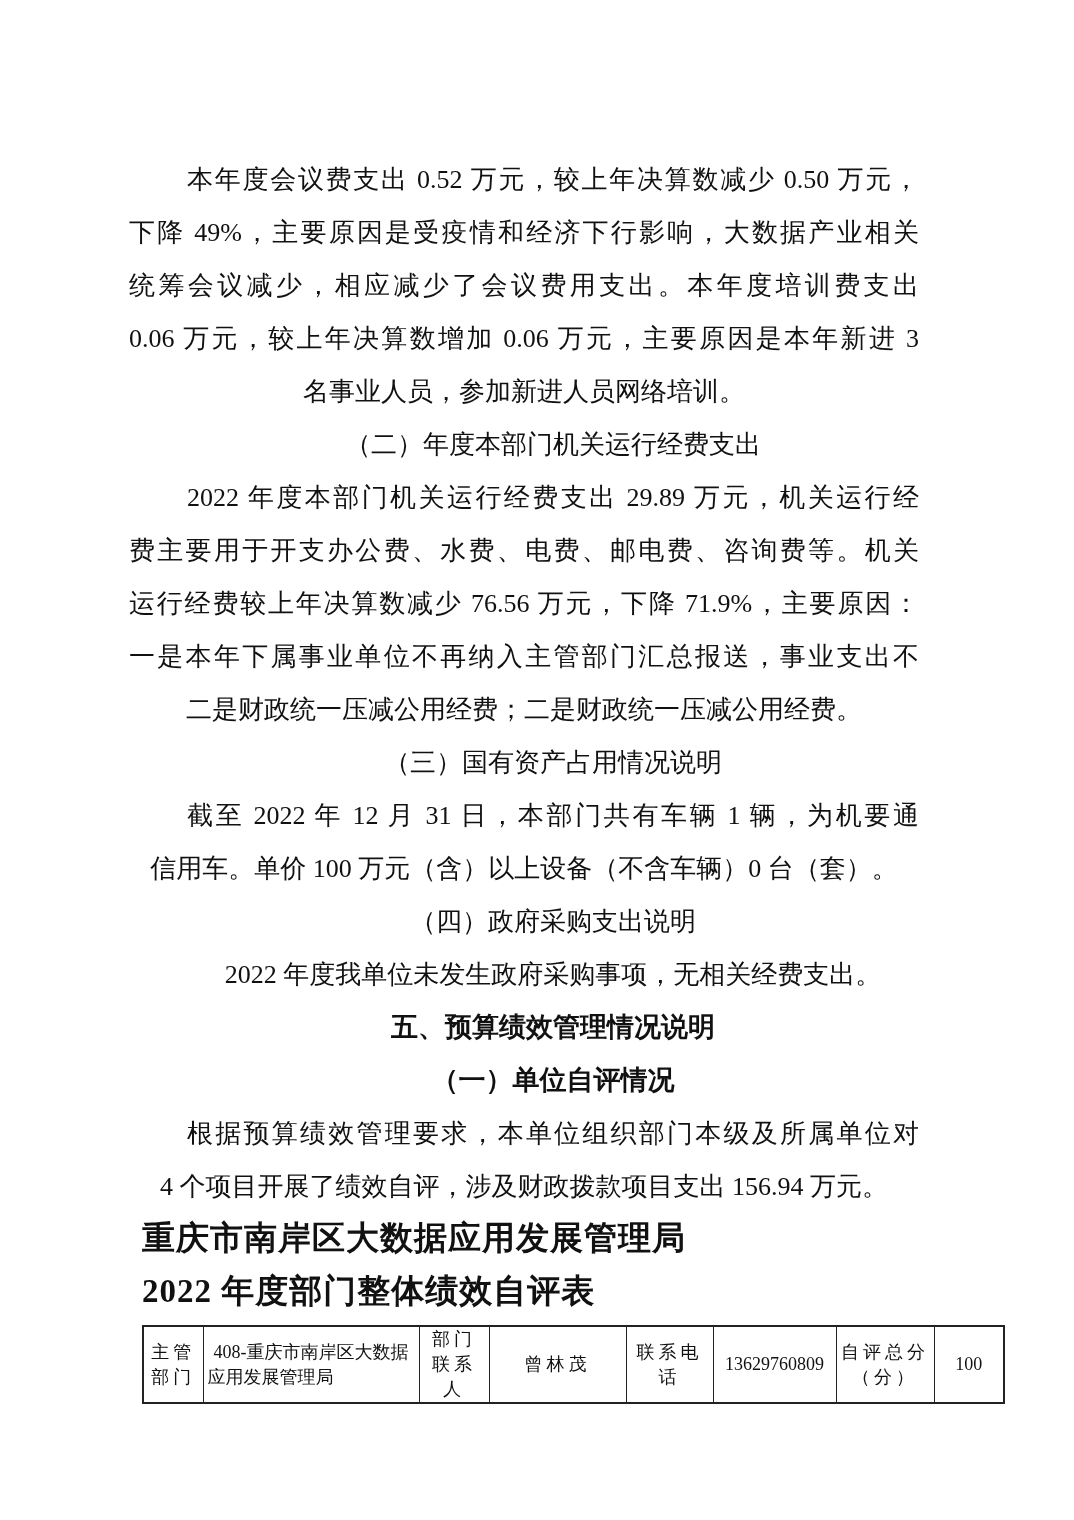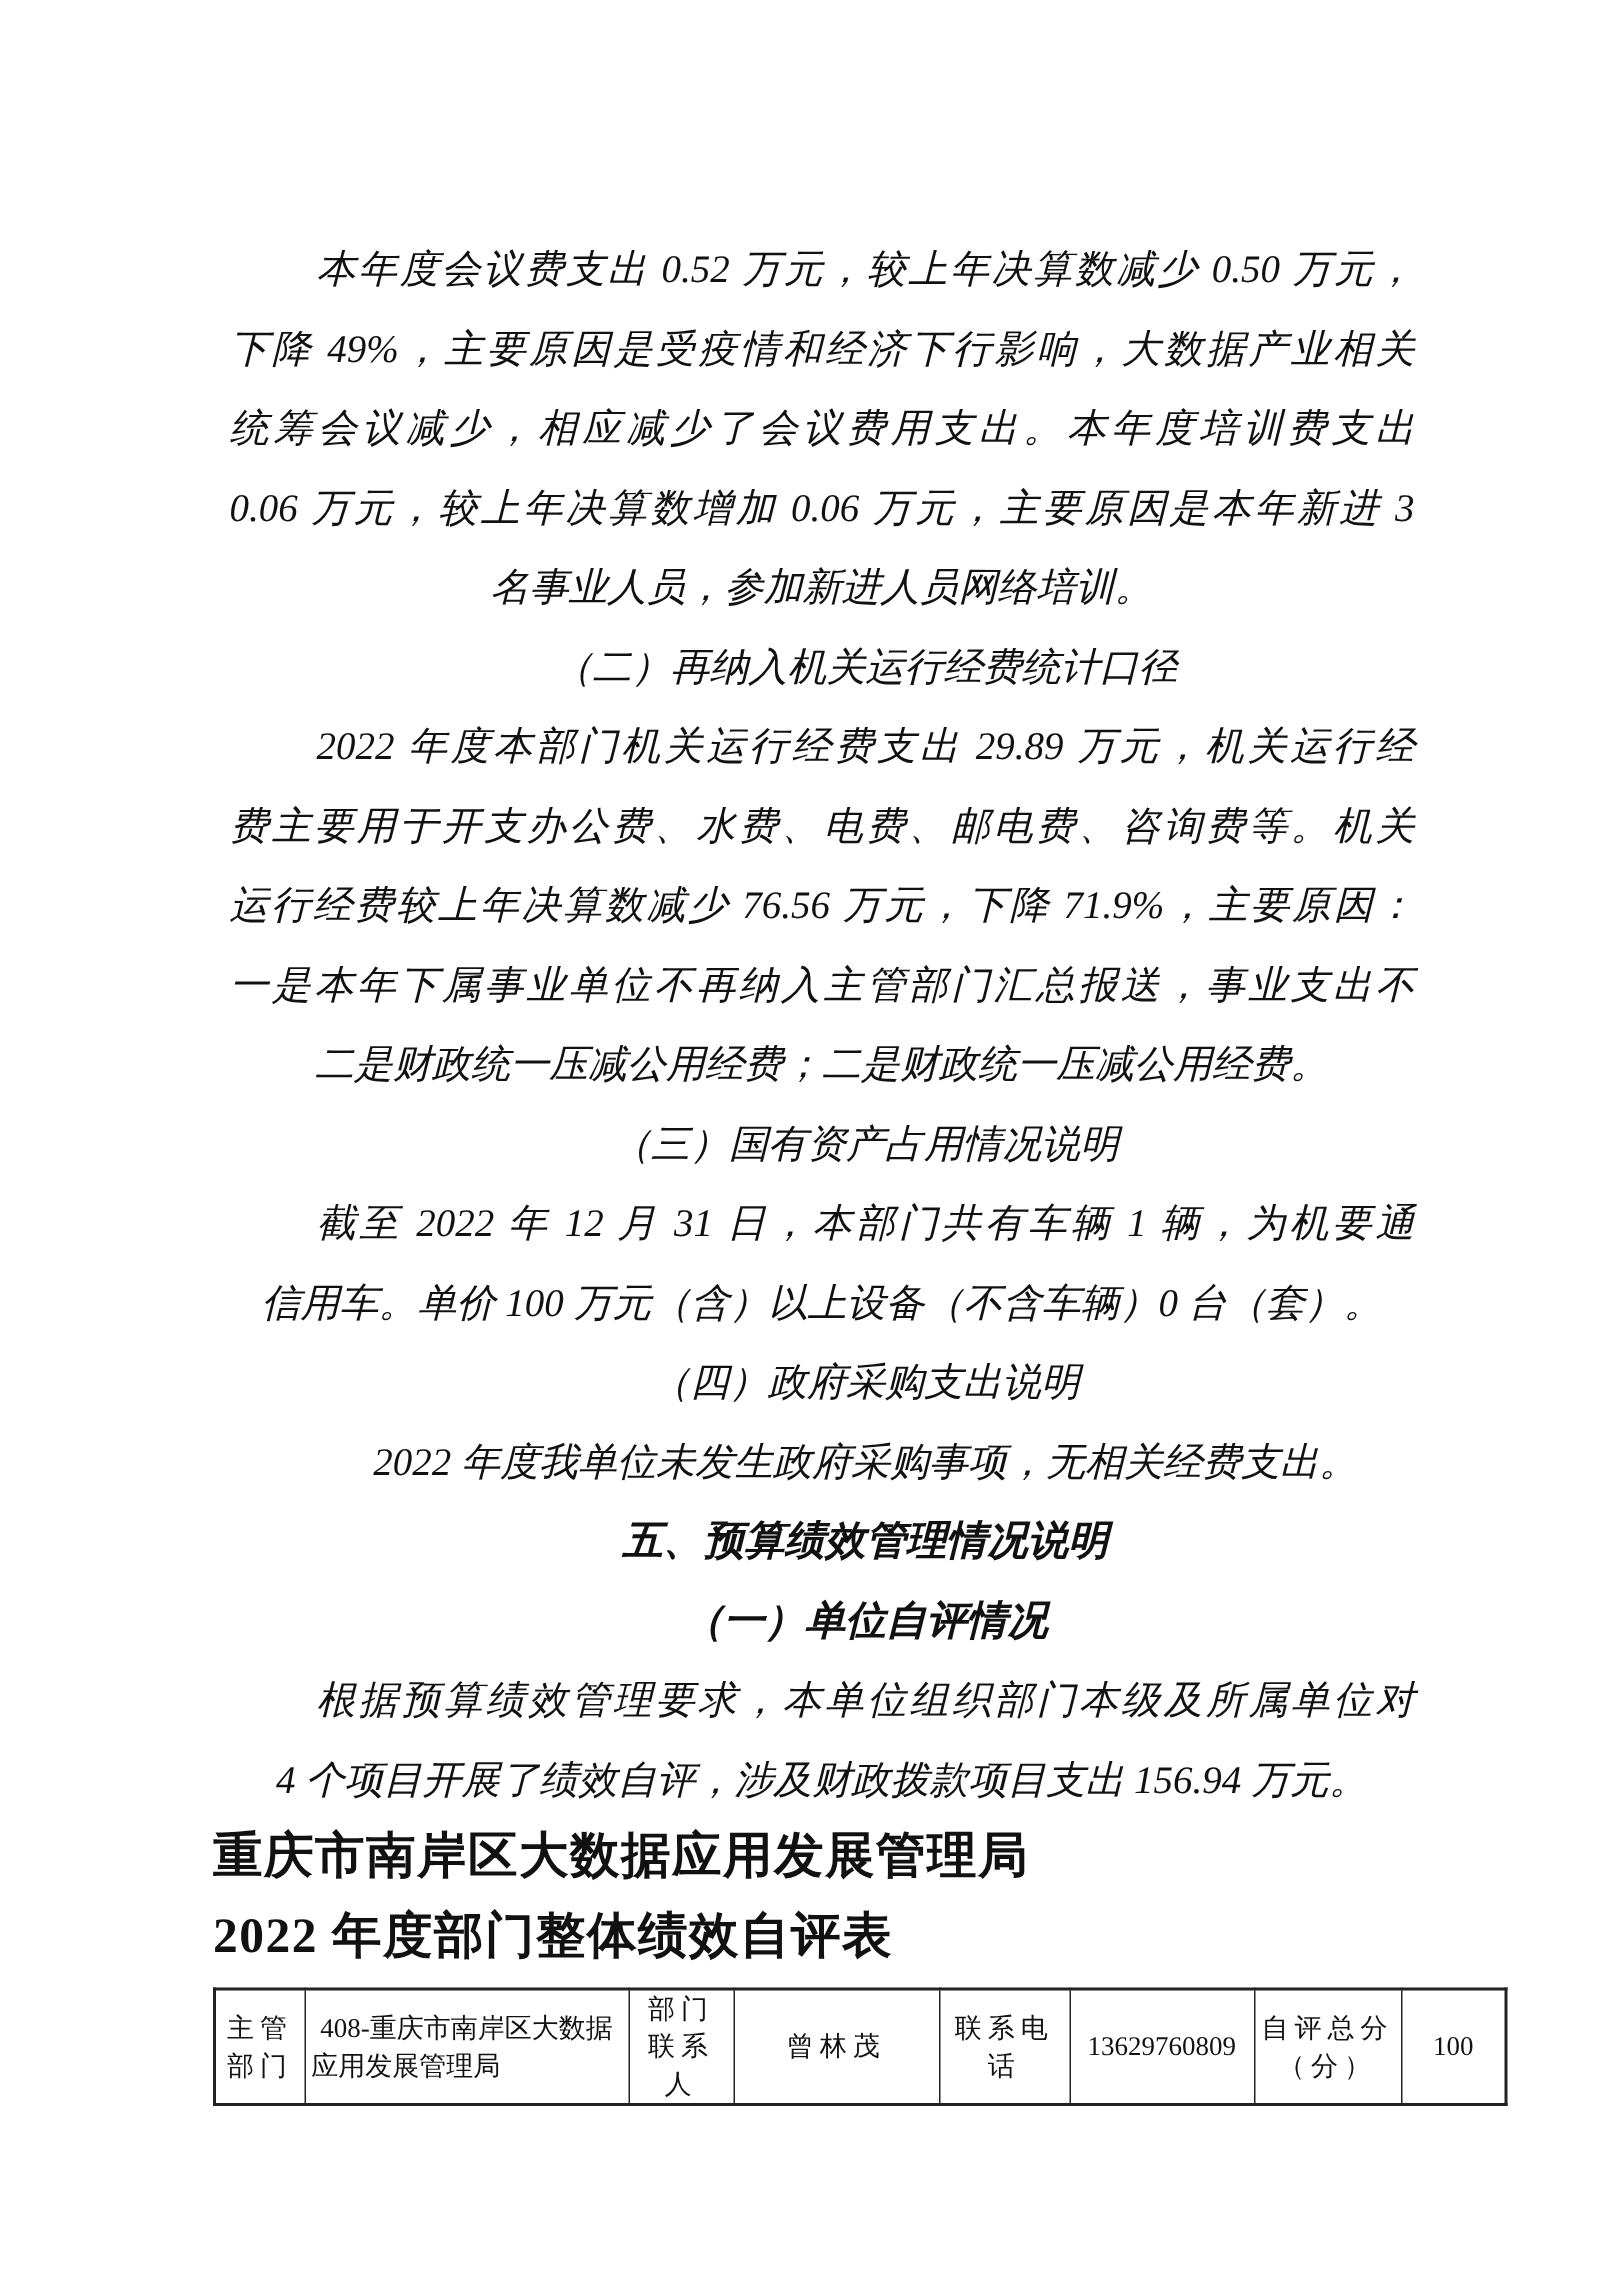--- a/index.html
+++ b/index.html
@@ -12,24 +12,23 @@
     width: 1074px;
     height: 1520px;
     background: #ffffff;
     color: #111;
     font-family: "Liberation Serif", serif;
     overflow: hidden;
   }
   
   .doc-body {
     position: absolute;
-    left: 153px;
+    left: 129px;
     top: 153px;
     width: 790px;
-    font-style: italic;
   }
   .line {
     height: 53px;
     line-height: 53px;
     font-size: 26px;
     white-space: normal;
     text-align: center;
   }
   .line.indent { padding-left: 58px; }
   .line.fill {
@@ -98,21 +97,21 @@
 <body>
 
 <div class="page">
 
   <div class="doc-body">
     <div class="line indent fill">本年度会议费支出 0.52 万元，较上年决算数减少 0.50 万元，</div>
     <div class="line fill">下降 49%，主要原因是受疫情和经济下行影响，大数据产业相关</div>
     <div class="line fill">统筹会议减少，相应减少了会议费用支出。本年度培训费支出</div>
     <div class="line fill">0.06 万元，较上年决算数增加 0.06 万元，主要原因是本年新进 3</div>
     <div class="line">名事业人员，参加新进人员网络培训。</div>
-    <div class="line indent">（二）再纳入机关运行经费统计口径</div>
+    <div class="line indent">（二）年度本部门机关运行经费支出</div>
     <div class="line indent fill">2022 年度本部门机关运行经费支出 29.89 万元，机关运行经</div>
     <div class="line fill">费主要用于开支办公费、水费、电费、邮电费、咨询费等。机关</div>
     <div class="line fill">运行经费较上年决算数减少 76.56 万元，下降 71.9%，主要原因：</div>
     <div class="line fill">一是本年下属事业单位不再纳入主管部门汇总报送，事业支出不</div>
     <div class="line">二是财政统一压减公用经费；二是财政统一压减公用经费。</div>
     <div class="line indent">（三）国有资产占用情况说明</div>
     <div class="line indent fill">截至 2022 年 12 月 31 日，本部门共有车辆 1 辆，为机要通</div>
     <div class="line">信用车。单价 100 万元（含）以上设备（不含车辆）0 台（套）。</div>
     <div class="line indent">（四）政府采购支出说明</div>
     <div class="line indent">2022 年度我单位未发生政府采购事项，无相关经费支出。</div>

